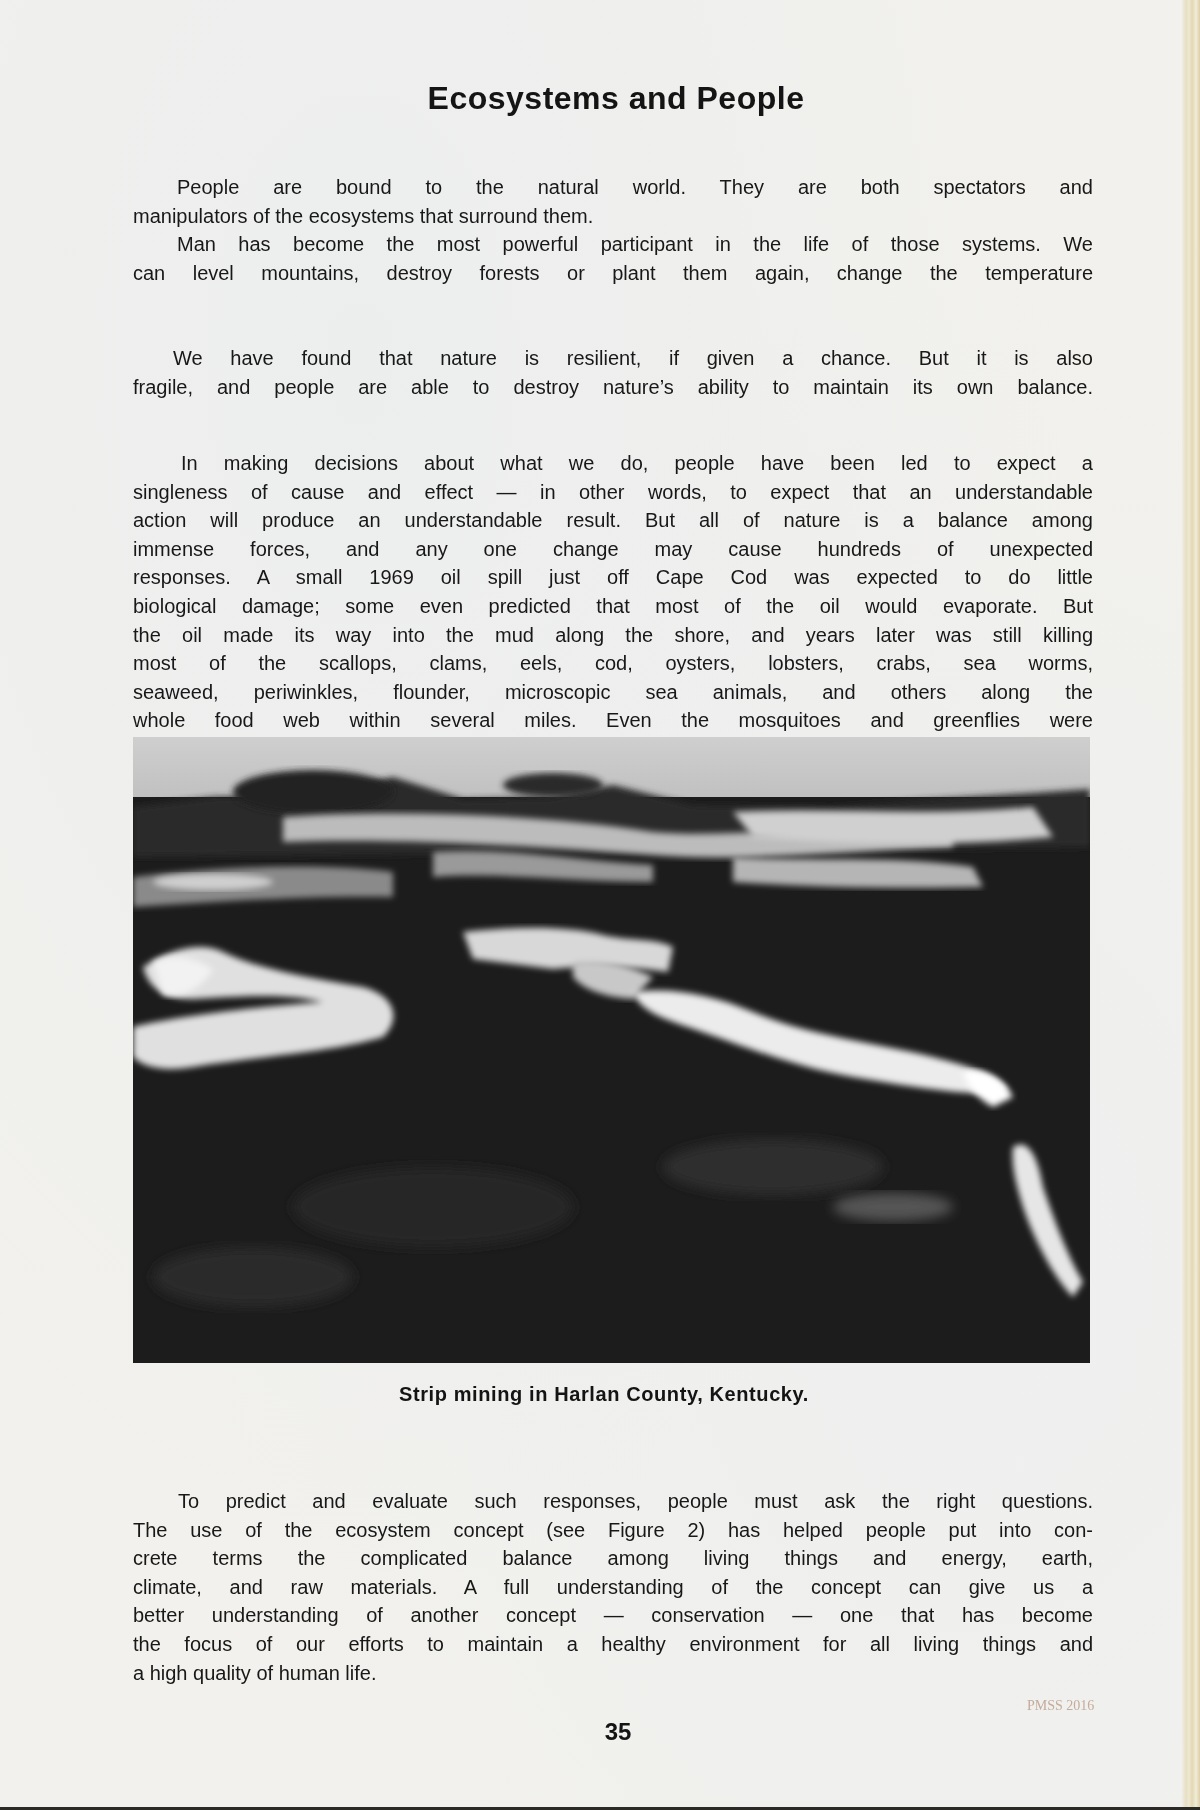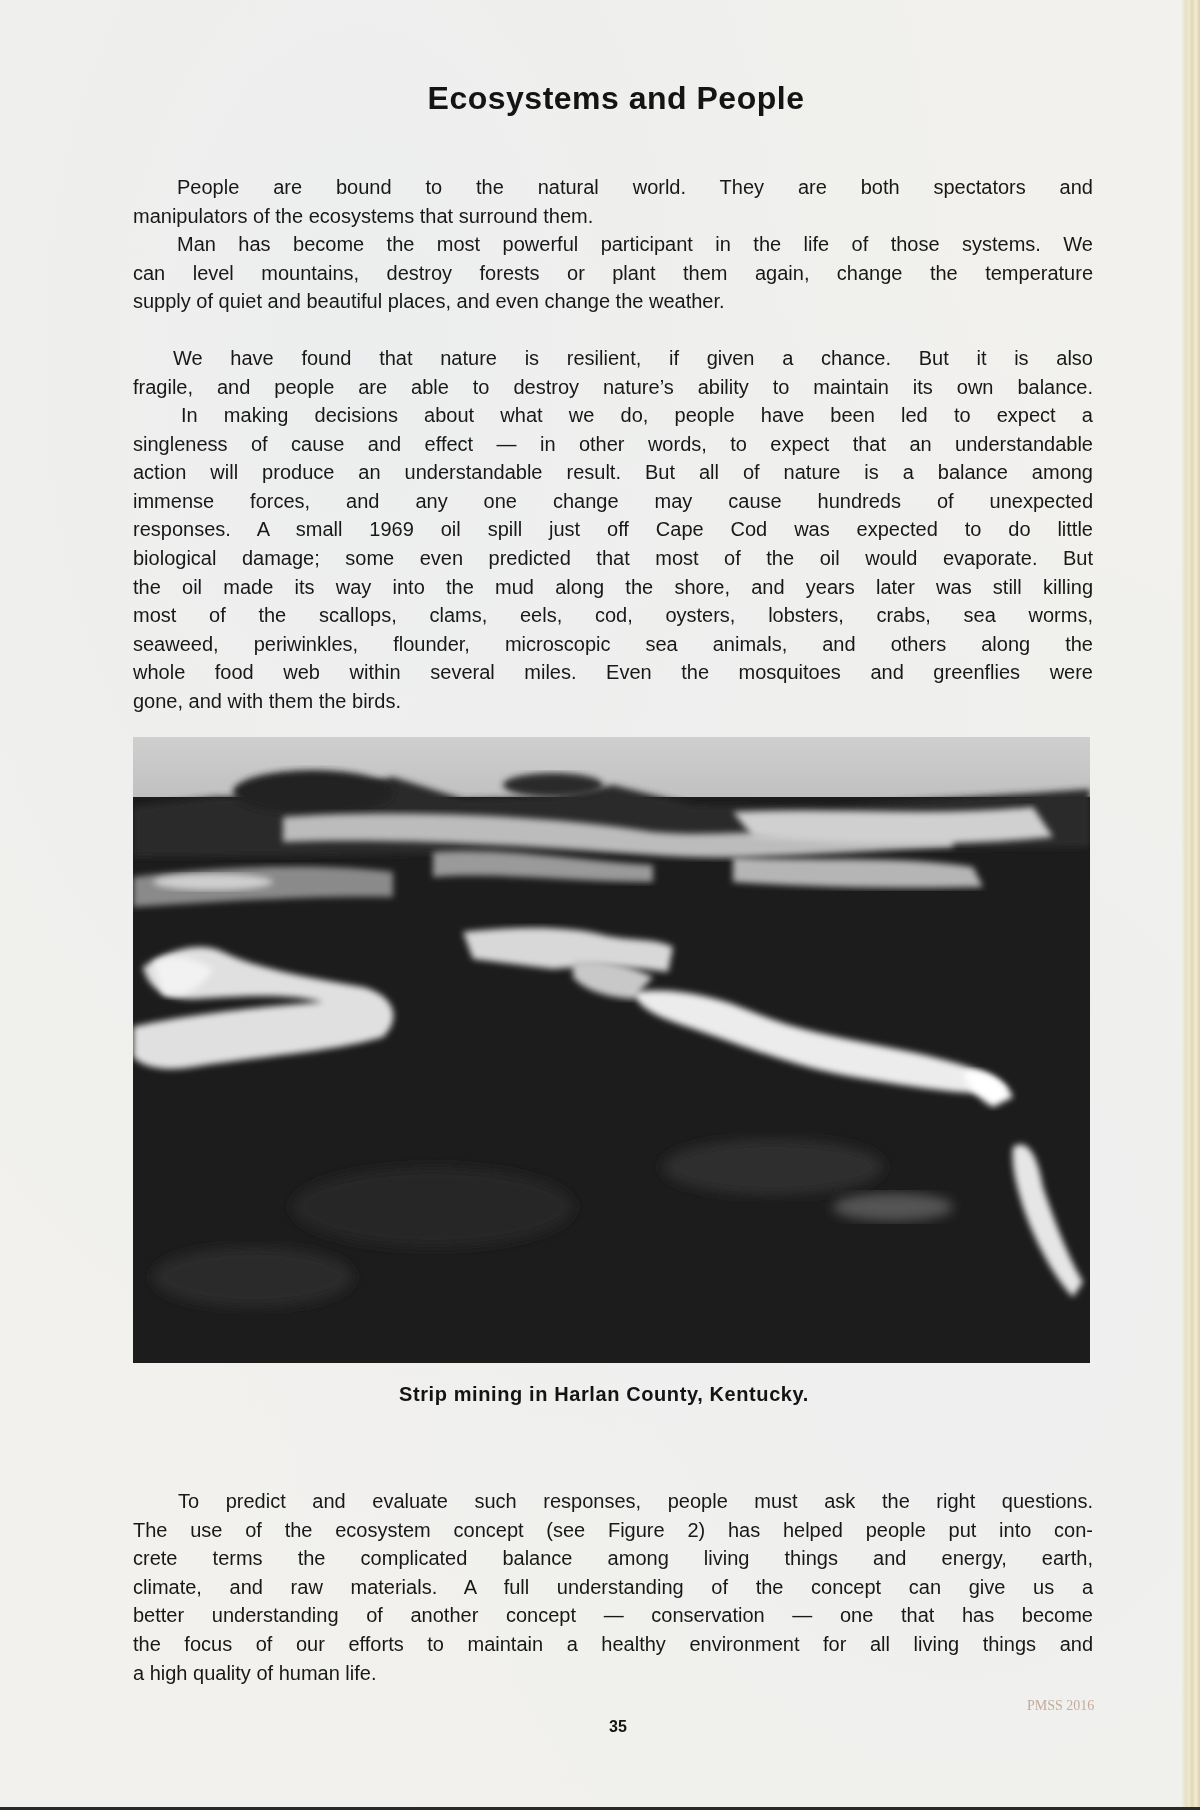--- a/index.html
+++ b/index.html
@@ -41,21 +41,21 @@
     position: absolute; left: 133px; top: 737px; width: 957px; height: 626px;
     background: #1b1b1b; overflow: hidden;
   }
   .photo svg { display: block; width: 100%; height: 100%; }
   .caption {
     position: absolute; left: 0; top: 1383px; width: 1208px; text-align: center;
     font-size: 20px; font-weight: bold; letter-spacing: 0.6px; color: #141414;
   }
   .page-number {
     position: absolute; left: 598px; top: 1718px; width: 40px; text-align: center;
-    font-size: 16px; font-weight: bold; color: #141414;
+    font-size: 24px; font-weight: bold; color: #141414;
   }
   .watermark {
     position: absolute; left: 1027px; top: 1698px;
     font-family: "Liberation Serif", "DejaVu Serif", serif;
     font-size: 14px; color: #c4ab9b;
   }
 </style>
 </head>
 <body>
 
@@ -66,30 +66,29 @@
   <h1 class="title" style="margin:0;">Ecosystems and People</h1>
 
   <div class="para" style="top:173px;">
     <span class="line indent">People are bound to the natural world. They are both spectators and</span>
     <span class="line last">manipulators of the ecosystems that surround them.</span>
   </div>
 
   <div class="para" style="top:230px;">
     <span class="line indent">Man has become the most powerful participant in the life of those systems. We</span>
     <span class="line">can level mountains, destroy forests or plant them again, change the temperature</span>
-    <span class="line last">supply of quiet and beautiful places, and even change the weather.</span>
   </div>
 
   <div class="para" style="top:344px;">
     <span class="line indent" style="padding-left:40px;">We have found that nature is resilient, if given a chance. But it is also</span>
     <span class="line">fragile, and people are able to destroy nature’s ability to maintain its own balance.</span>
   </div>
 
   <div class="para" style="top:401px;">
-    <span class="line indent" style="padding-left:48px;">In making decisions about what we do, people have been led to expect a</span>
+    <span class="line indent" style="padding-left:48px;margin-top:48px;">In making decisions about what we do, people have been led to expect a</span>
     <span class="line">singleness of cause and effect — in other words, to expect that an understandable</span>
     <span class="line">action will produce an understandable result. But all of nature is a balance among</span>
     <span class="line">immense forces, and any one change may cause hundreds of unexpected</span>
     <span class="line">responses. A small 1969 oil spill just off Cape Cod was expected to do little</span>
     <span class="line">biological damage; some even predicted that most of the oil would evaporate. But</span>
     <span class="line">the oil made its way into the mud along the shore, and years later was still killing</span>
     <span class="line">most of the scallops, clams, eels, cod, oysters, lobsters, crabs, sea worms,</span>
     <span class="line">seaweed, periwinkles, flounder, microscopic sea animals, and others along the</span>
     <span class="line">whole food web within several miles. Even the mosquitoes and greenflies were</span>
     <span class="line last">gone, and with them the birds.</span>

